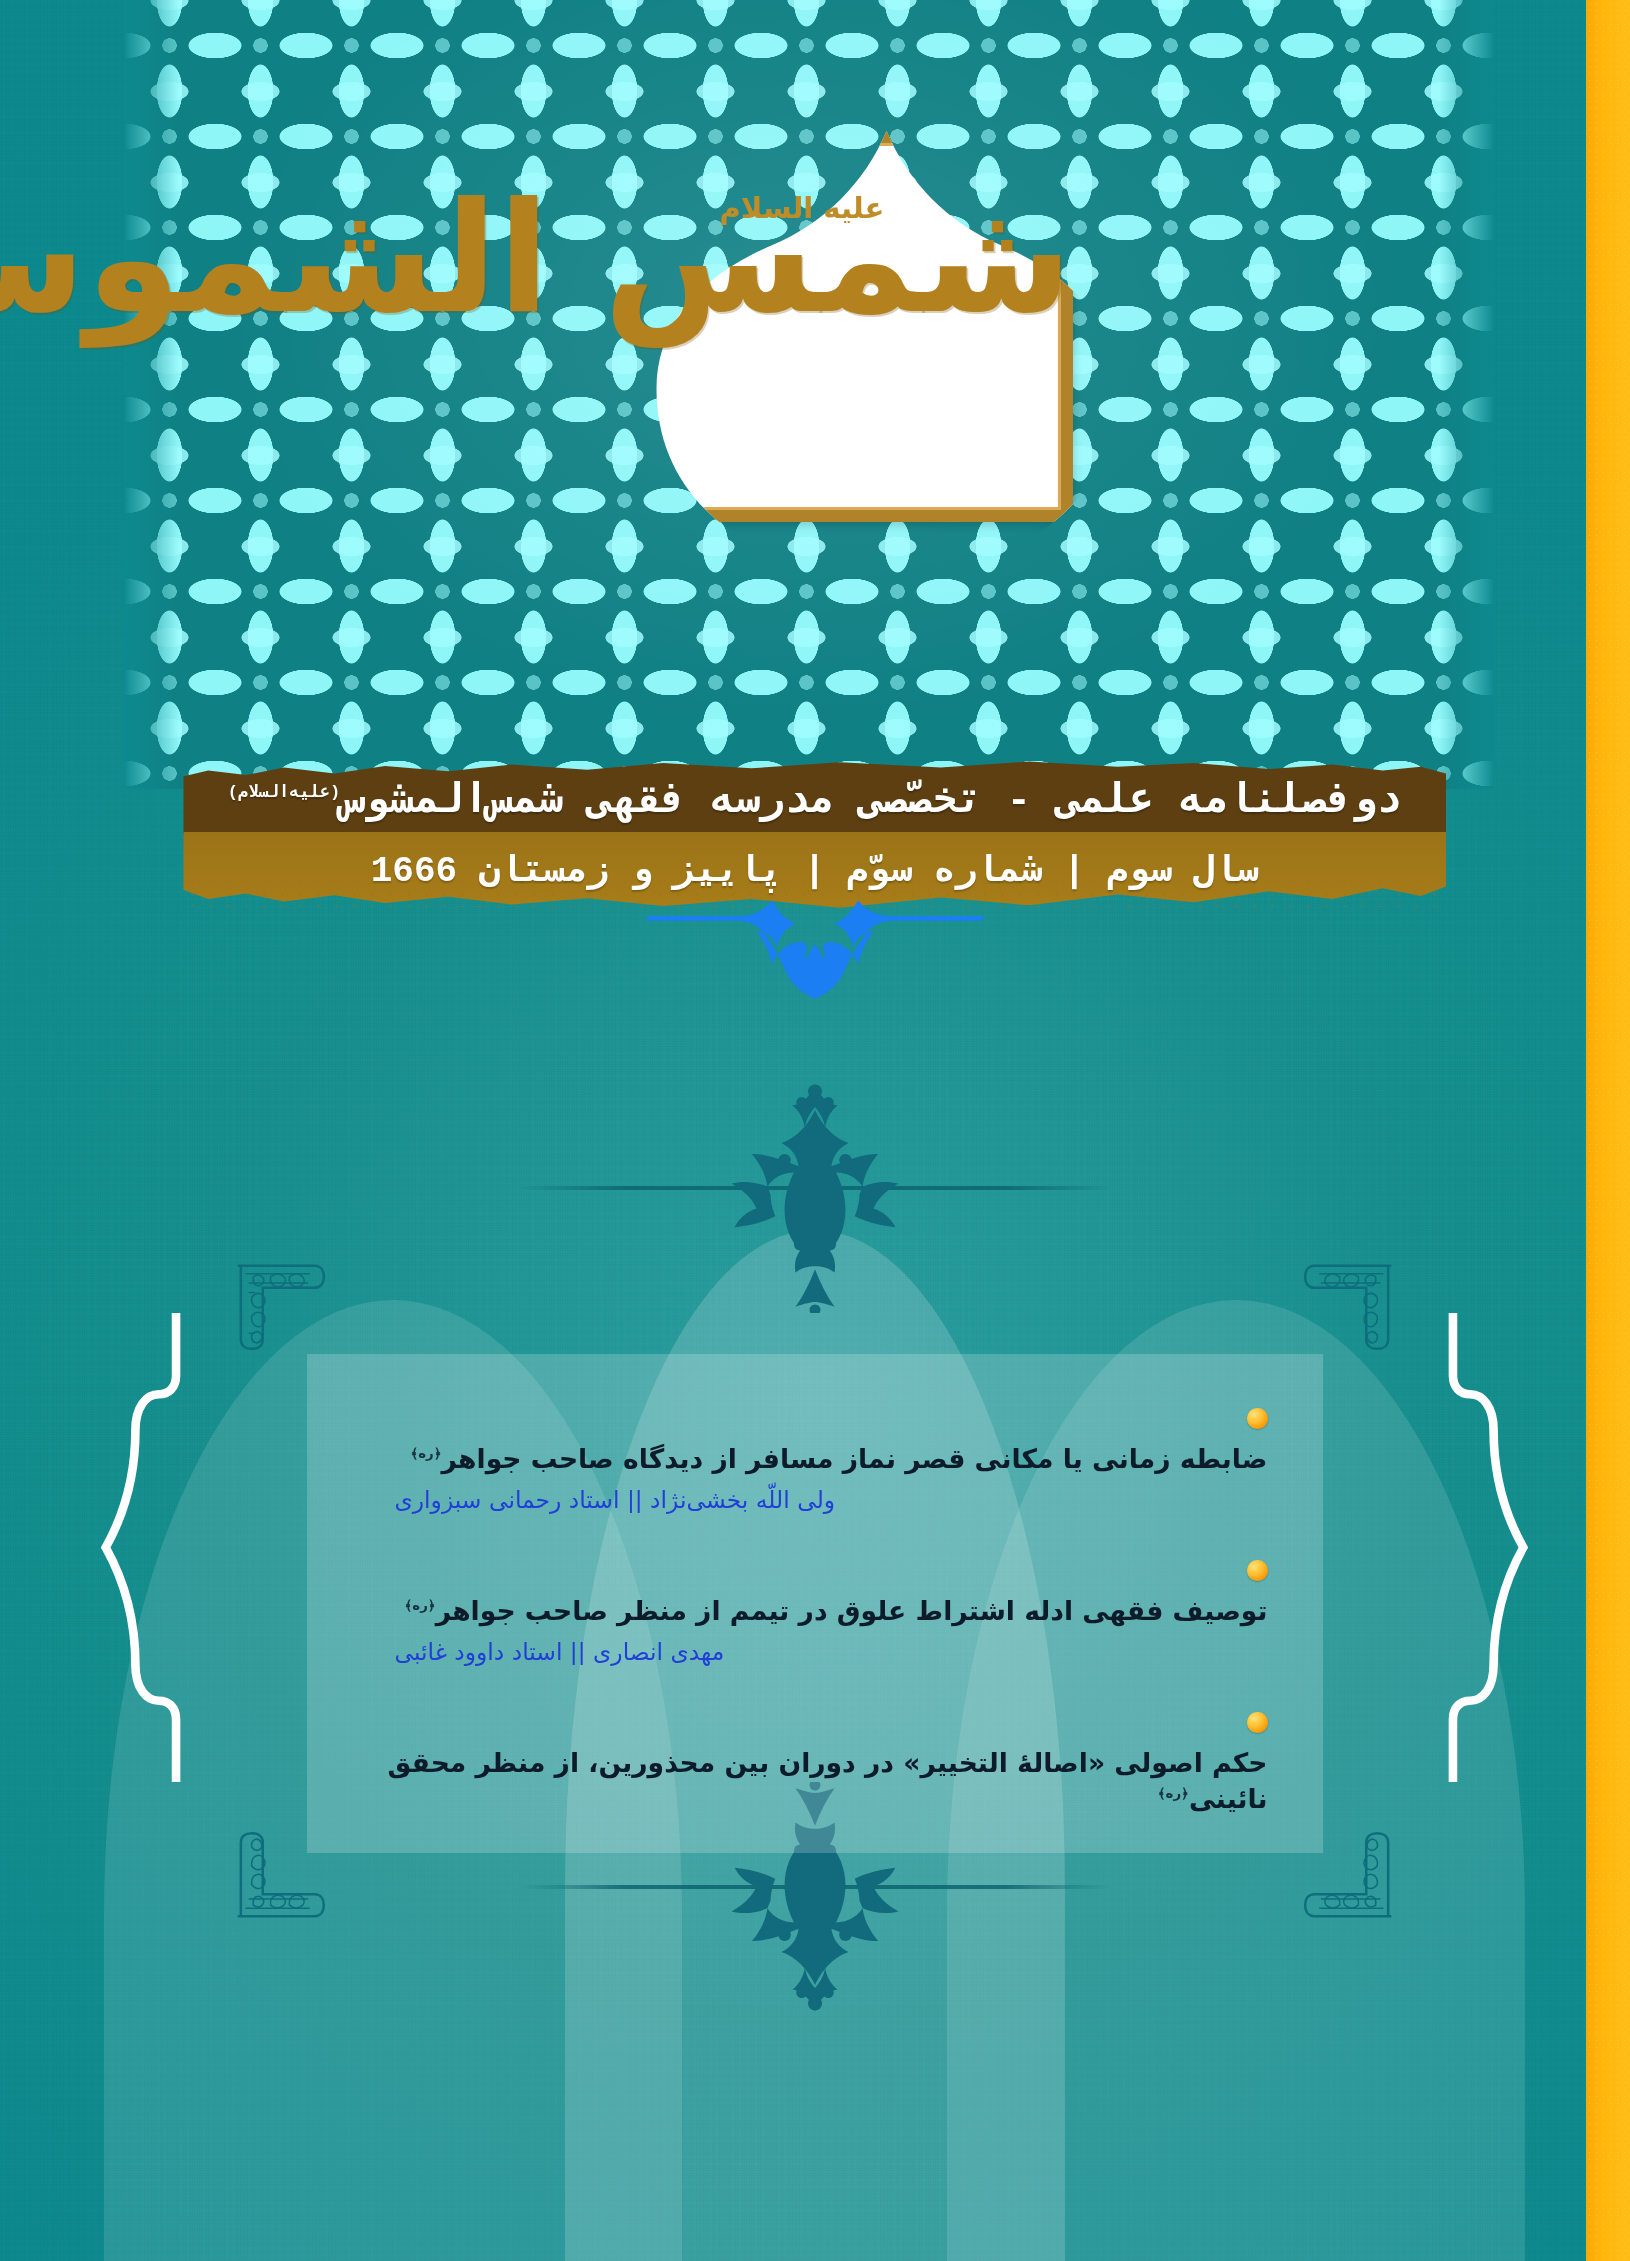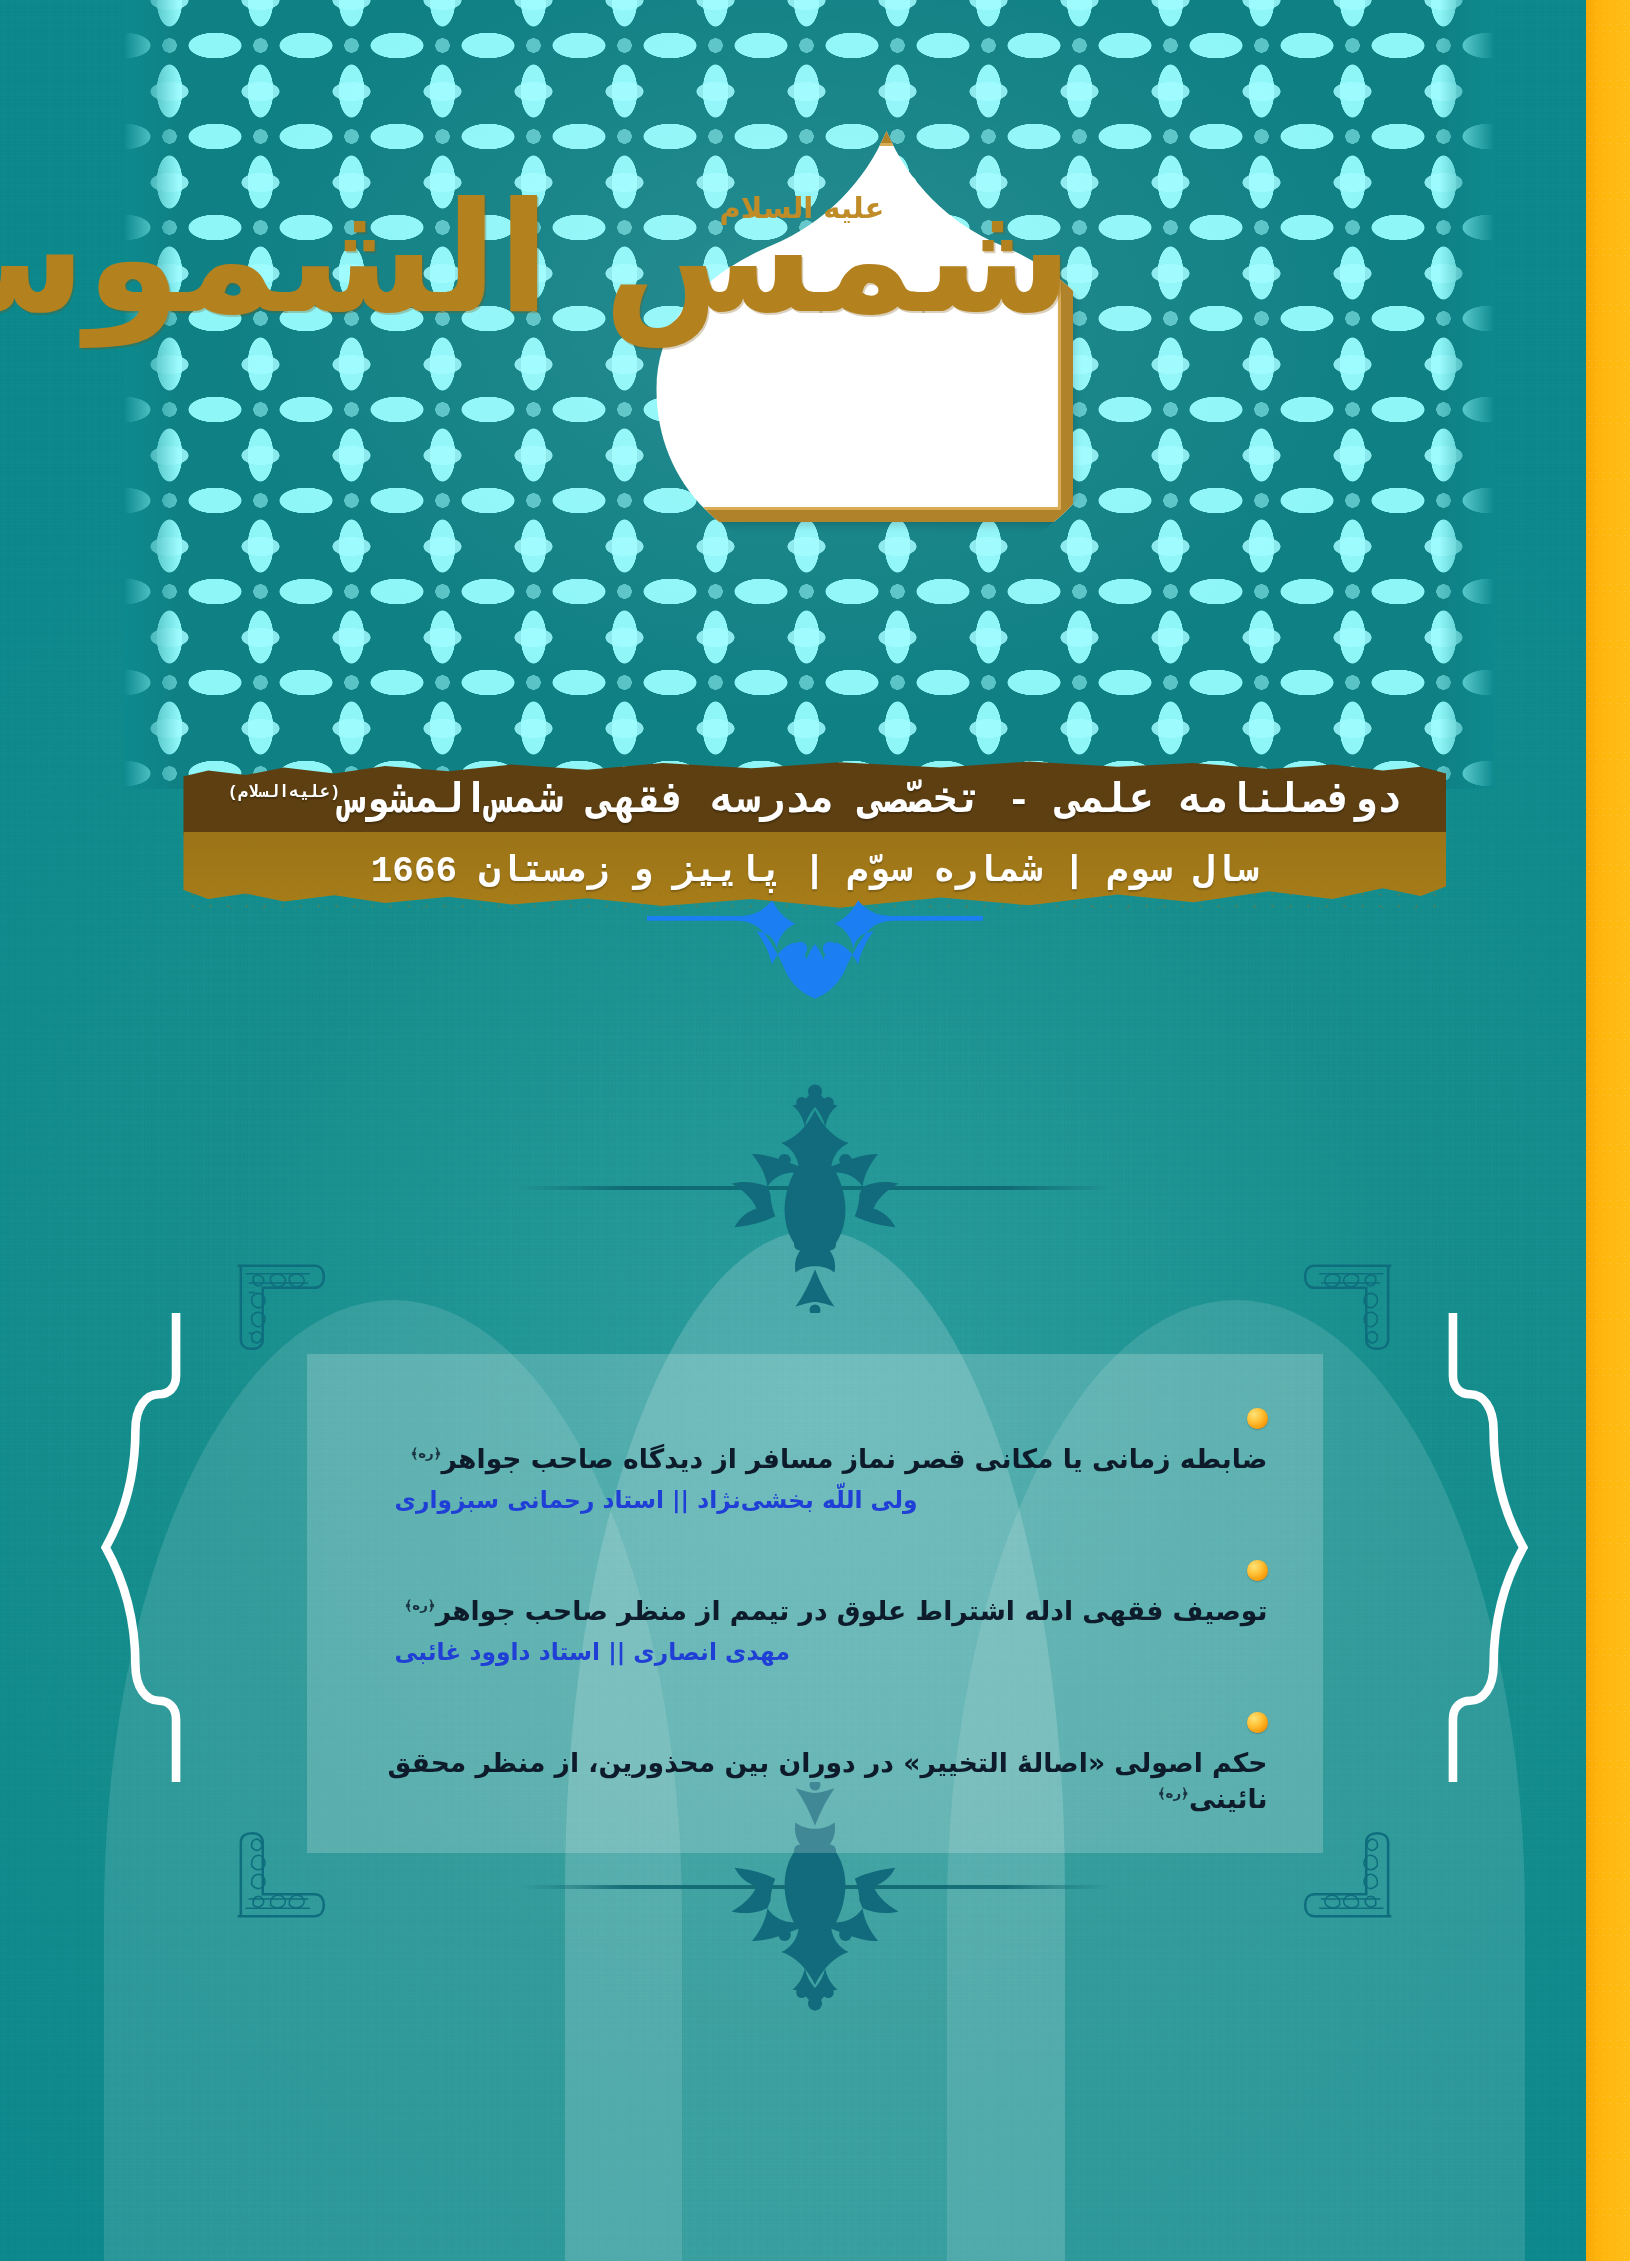--- a/index.html
+++ b/index.html
@@ -295,21 +295,21 @@
     text-align:right;
     flex:1 1 auto;
     direction:rtl;
   }
   .art-title .pbuh{ font-size:13.3px; vertical-align:super; opacity:.85; }
   .art-authors{
     margin-top:7.8px;
     padding-left:33px;
     color:#1f3fd6;
     font-size:23.4px;
-    font-weight:700;
+    font-weight:400;
     text-align:left;
     direction:rtl;
     line-height:1.3;
   }
 </style>
 </head>
 <body>
 
 <div id="cover">
 

